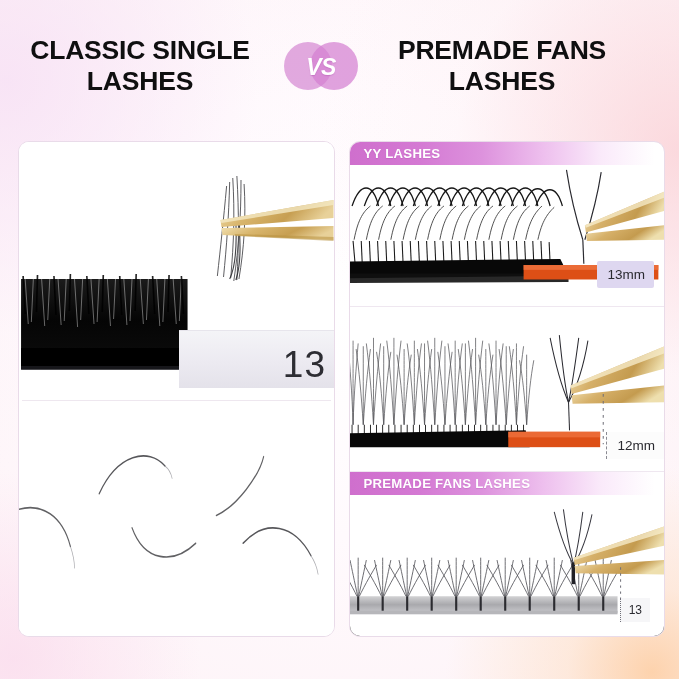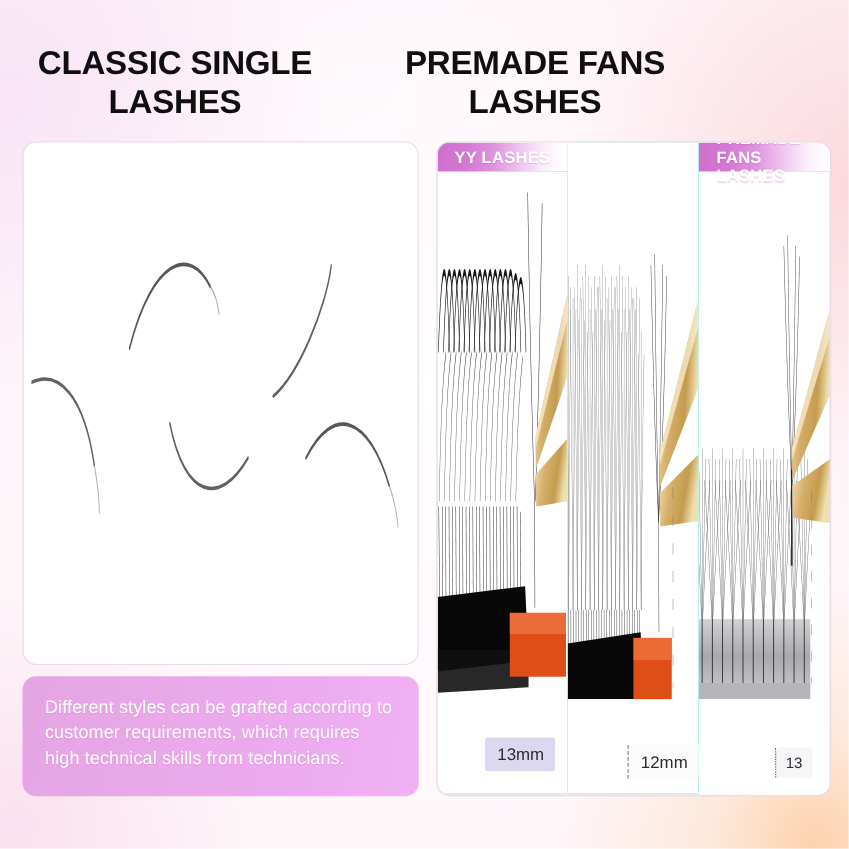--- a/index.html
+++ b/index.html
@@ -95,21 +95,22 @@
   }
 
   .card {
     flex: 1 1 auto;
     background: #ffffff;
     border: 1px solid #e9dbe9;
     border-radius: 11px;
     overflow: hidden;
     position: relative;
     display: flex;
-    flex-direction: row;
+    flex-direction: column;
+    margin-top: 28px;
   }
 
   .caption {
     margin-top: 9px;
     height: 96px;
     border-radius: 11px;
     padding: 15px 18px 0 18px;
     background: linear-gradient(100deg, #e5a5e3 0%, #e9a9e9 38%, #edaaef 68%, #f0b2f3 100%);
     color: #ffffff;
     font-size: 14.4px;
@@ -180,21 +181,21 @@
     color: #ffffff;
     font-size: 13.2px;
     font-weight: bold;
     letter-spacing: 0.25px;
     text-shadow: 0 1px 1px rgba(150,60,150,0.22);
     text-transform: uppercase;
   }
   .section-body {
     position: relative;
     flex: 1 1 auto;
-    background: #5eead4;
+    background: #000000;
     overflow: hidden;
   }
 
   
   .mchip {
     position: absolute;
     z-index: 6;
     font-size: 13.5px;
     color: #2a2a30;
     padding: 7px 9px 7px 10px;
@@ -220,20 +221,25 @@
   .fill-svg { position: absolute; inset: 0; width: 100%; height: 100%; }
 </style>
 </head>
 <body>
 
 <div id="stage">
 
   <div class="header">
     <div class="title left">CLASSIC SINGLE LASHES</div>
 
+    <div class="vs-badge">
+      <div class="vs-circle a"></div>
+      <div class="vs-circle b"></div>
+      <div class="vs-text">VS</div>
+    </div>
 
     <div class="title right">PREMADE FANS LASHES</div>
   </div>
 
   <div class="columns">
 
     <div class="col">
       <div class="card">
 
         <div class="left-top">
@@ -335,21 +341,20 @@
             </g>
             <g fill="none" stroke="#6c6c72" stroke-width="0.7" stroke-linecap="round" opacity="0.55">
               <path d="M50 94 C53 100 54 104 54 108"></path>
               <path d="M142 42 C146 44 148 47 149 50"></path>
               <path d="M284 100 C288 104 290 108 291 112"></path>
             </g>
           </svg>
         </div>
       </div>
 
-      <div class="caption">Different styles can be grafted according to customer requirements, which requires high technical skills from technicians.</div>
     </div>
 
     <div class="col">
       <div class="card">
 
         <div class="section">
           <div class="section-label">YY LASHES</div>
           <div class="section-body">
             <svg class="fill-svg" viewBox="0 0 308 117" preserveAspectRatio="none">
               <defs>

